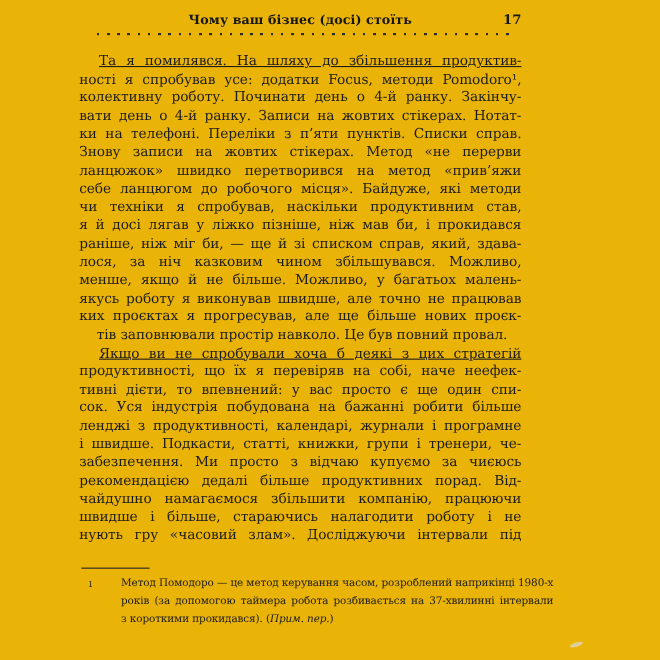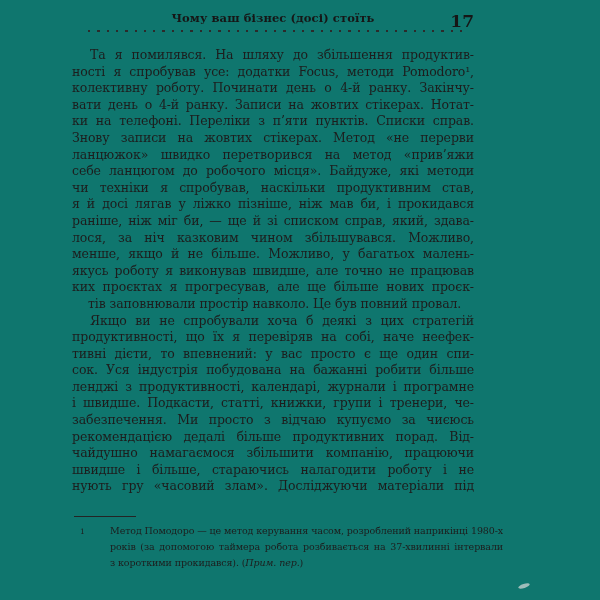--- a/index.html
+++ b/index.html
@@ -4,21 +4,21 @@
 <style>
   html, body {
     margin: 0;
     padding: 0;
     background: #fdfdfc;
   }
   .page {
     position: relative;
     width: 600px;
     height: 600px;
-    background: #0f766e;
+    background: #eab308;
     font-family: "DejaVu Serif", "Liberation Serif", serif;
     color: #1d1d1d;
     overflow: hidden;
   }
   .running-header {
     position: absolute;
     left: 72px;
     top: 11px;
     width: 402px;
     height: 16px;
@@ -31,21 +31,21 @@
     text-align: center;
     font-size: 11.5px;
     font-weight: bold;
     letter-spacing: 0.1px;
     color: #161616;
   }
   .page-number {
     position: absolute;
     right: 0;
     top: 0;
-    font-size: 17px;
+    font-size: 12px;
     font-weight: bold;
     color: #161616;
   }
   .dotted-rule {
     position: absolute;
     left: 88px;
     top: 30px;
     width: 379px;
     height: 2.3px;
     background-image: repeating-linear-gradient(to right, #2b2b2b 0 2.3px, transparent 2.3px 9.3px);
@@ -60,21 +60,21 @@
     letter-spacing: -0.1px;
   }
   .paragraph { margin: 0; }
   .line {
     height: 16.6px;
     text-align: justify;
     text-align-last: justify;
     overflow: visible;
     white-space: nowrap;
   }
-  .line.first { text-indent: 18px; }
+  .line.first { text-indent: 18px; text-decoration: underline; }
   .line.no-stretch { text-align-last: left; margin-left: 16px; }
   .footnote-rule {
     position: absolute;
     left: 74px;
     top: 516px;
     width: 62px;
     height: 1.4px;
     background: #242424;
   }
   .footnote {
@@ -153,21 +153,21 @@
         <div class="line first">Якщо ви не спробували хоча б деякі з цих стратегій</div>
         <div class="line">продуктивності, що їх я перевіряв на собі, наче неефек-</div>
         <div class="line">тивні дієти, то впевнений: у вас просто є ще один спи-</div>
         <div class="line">сок. Уся індустрія побудована на бажанні робити більше</div>
         <div class="line">ленджі з продуктивності, календарі, журнали і програмне</div>
         <div class="line">і швидше. Подкасти, статті, книжки, групи і тренери, че-</div>
         <div class="line">забезпечення. Ми просто з відчаю купуємо за чиєюсь</div>
         <div class="line">рекомендацією дедалі більше продуктивних порад. Від-</div>
         <div class="line">чайдушно намагаємося збільшити компанію, працюючи</div>
         <div class="line">швидше і більше, стараючись налагодити роботу і не</div>
-        <div class="line">нують гру «часовий злам». Досліджуючи матеріали під</div>
+        <div class="line">нують гру «часовий злам». Досліджуючи інтервали під</div>
       </div>
     </div>
 
   <div class="footnote-rule"></div>
 
   <div class="footnote">
     <div class="fn-marker">1</div>
     <div class="fn-body">
       <div>
           <div class="fn-line">Метод Помодоро — це метод керування часом, розроблений наприкінці 1980-х</div>

